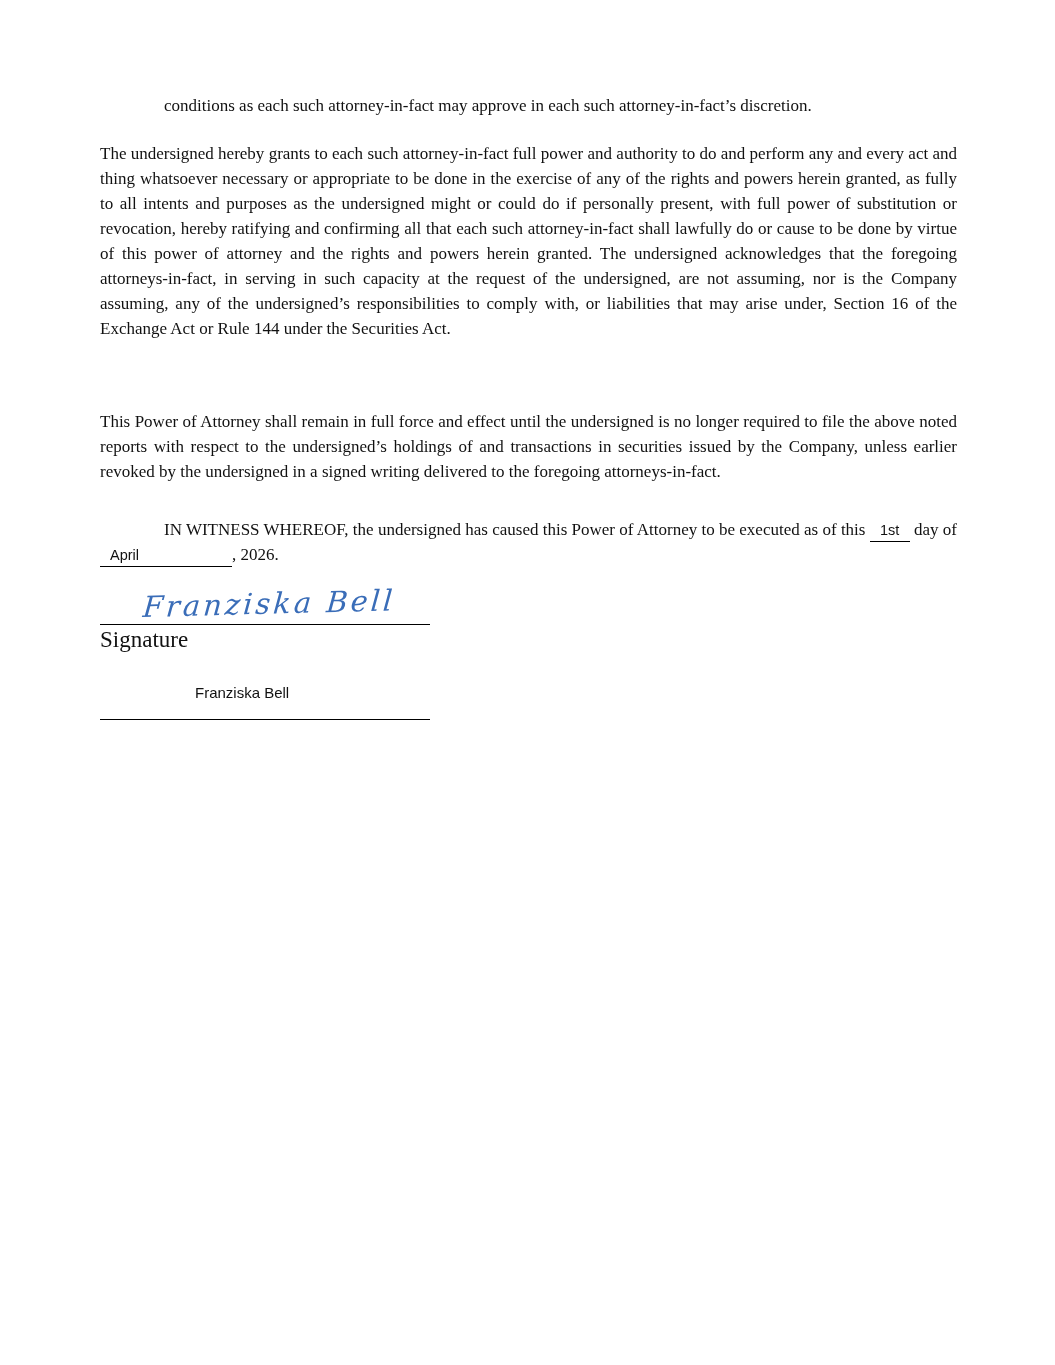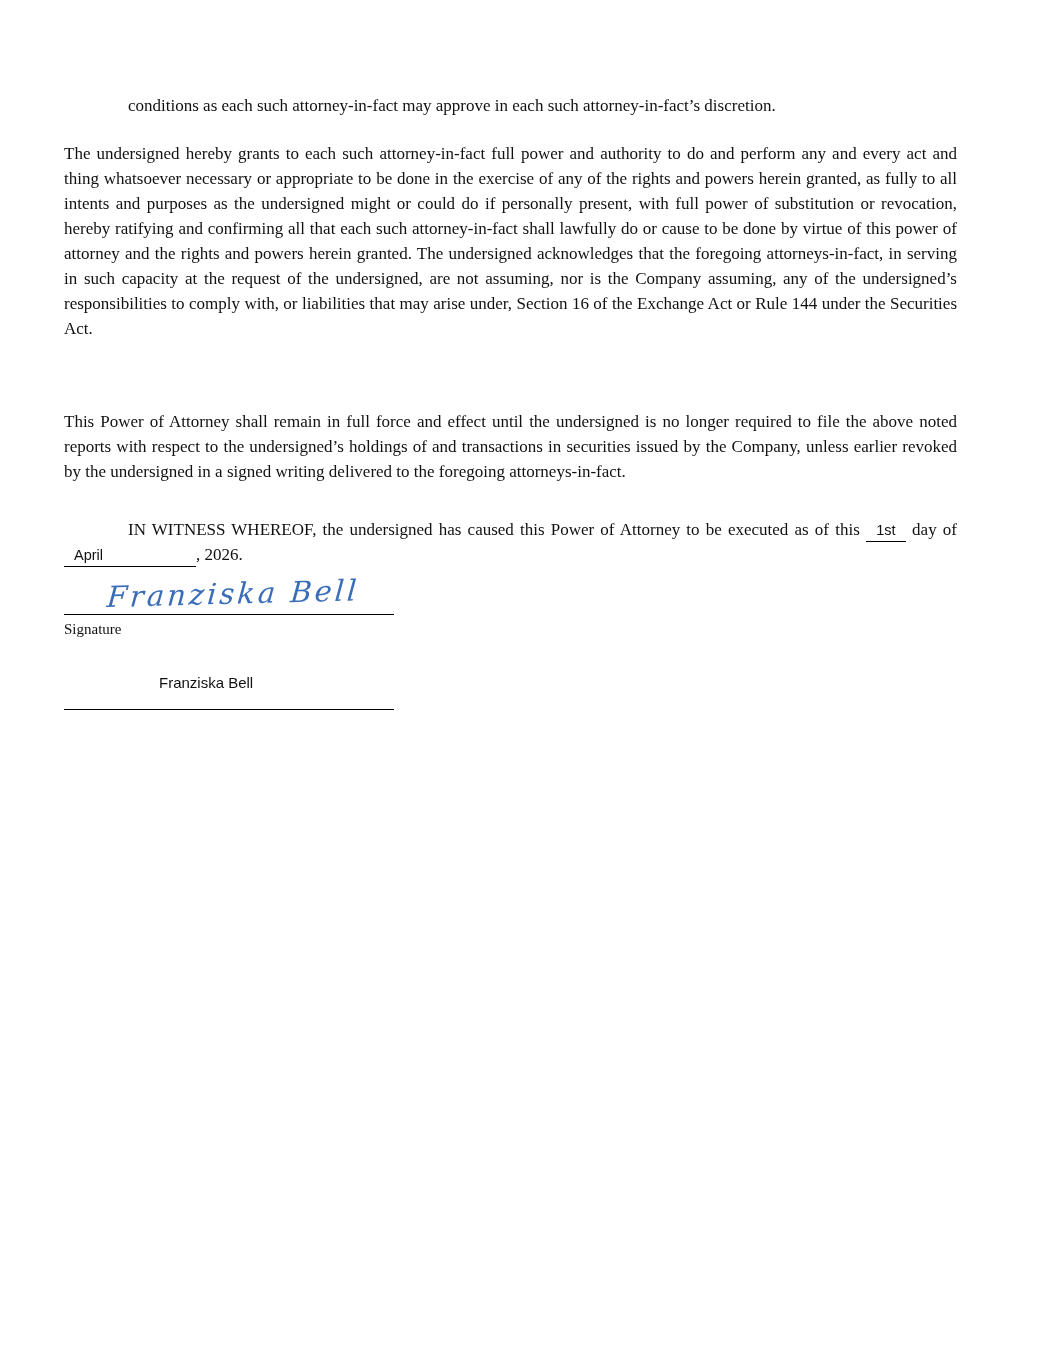--- a/index.html
+++ b/index.html
@@ -6,21 +6,21 @@
     margin: 0;
     padding: 0;
     background: #ffffff;
   }
   .page {
     position: relative;
     width: 1055px;
     height: 1365px;
     background: #ffffff;
     box-sizing: border-box;
-    padding: 93px 98px 0 64px;
+    padding: 93px 98px 0 100px;
     font-family: "Liberation Serif", serif;
     font-size: 17px;
     line-height: 25px;
     color: #111111;
   }
   p {
     margin: 0;
     text-align: justify;
   }
   .fragment {
@@ -30,21 +30,21 @@
   }
   .para-main {
     margin-bottom: 68px;
   }
   .para-term {
     margin-bottom: 33px;
     margin-top: 33px;
   }
   .witness {
     text-indent: 64px;
-    margin-bottom: 18px;
+    margin-bottom: 28px;
   }
   .blank {
     display: inline-block;
     text-indent: 0;
     border-bottom: 1.5px solid #000000;
     font-family: "Liberation Sans", sans-serif;
     font-size: 14.5px;
     line-height: 18px;
     vertical-align: baseline;
     padding: 0 4px 2px 4px;
@@ -72,21 +72,21 @@
     color: #3a6db8;
     transform: rotate(-1.5deg) skewX(-6deg);
     transform-origin: left bottom;
   }
   .rule {
     width: 330px;
     border-bottom: 1.5px solid #000000;
     height: 0;
   }
   .rule-label {
-    font-size: 15px;
+    font-size: 23px;
     margin-top: 2px;
     text-align: left;
   }
   .print-block {
     margin-top: 28px;
   }
   .print-value {
     display: inline-block;
     margin-left: 95px;
     margin-bottom: 14px;

